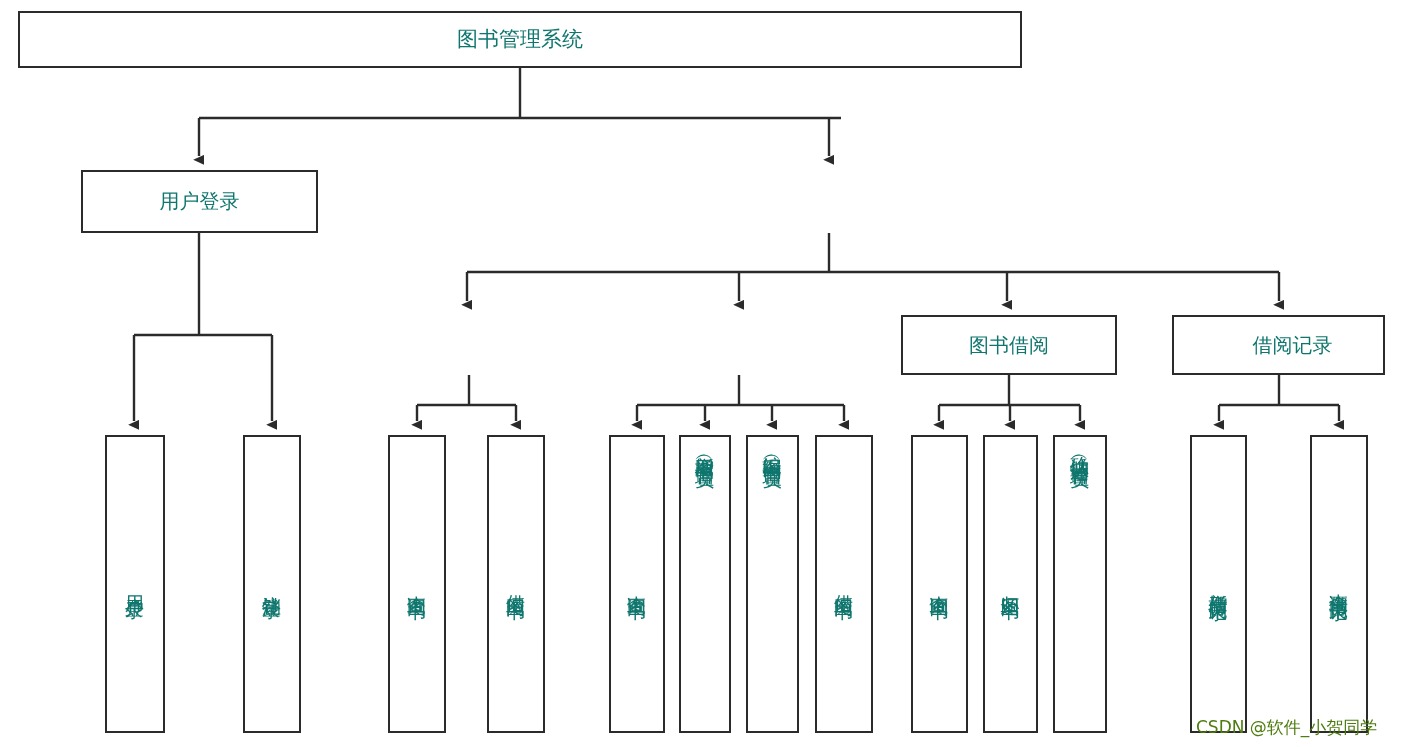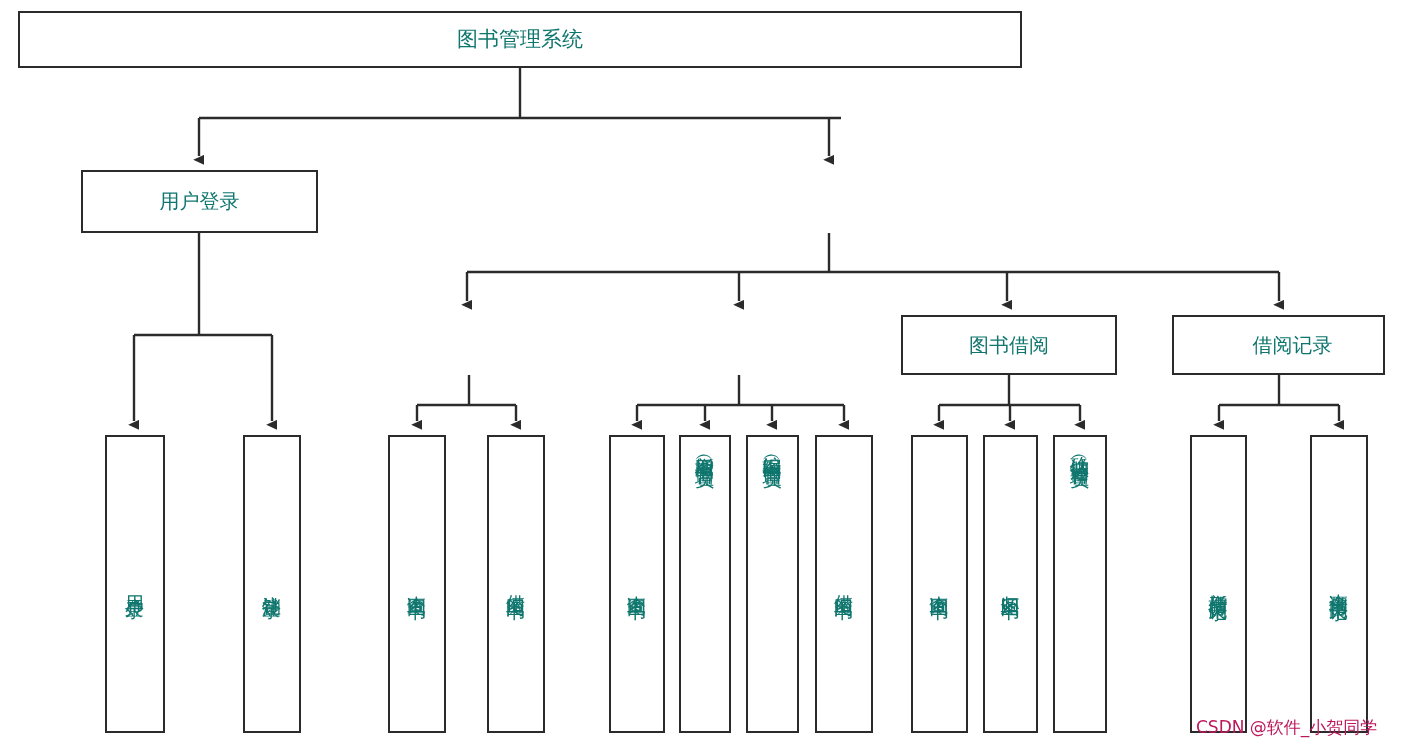--- a/index.html
+++ b/index.html
@@ -57,21 +57,21 @@
     white-space: nowrap;
     letter-spacing: 2px;
     line-height: 1;
     text-align: center;
   }
   .node.leaf.toptext {
     align-items: flex-start;
   }
   #watermark {
     position: absolute;
-    color: #be185d;
+    color: #4d7c0f;
     font-size: 17px;
     white-space: nowrap;
     z-index: 5;
     pointer-events: none;
   }
 </style>
 </head>
 <body>
 
 <div id="canvas">

